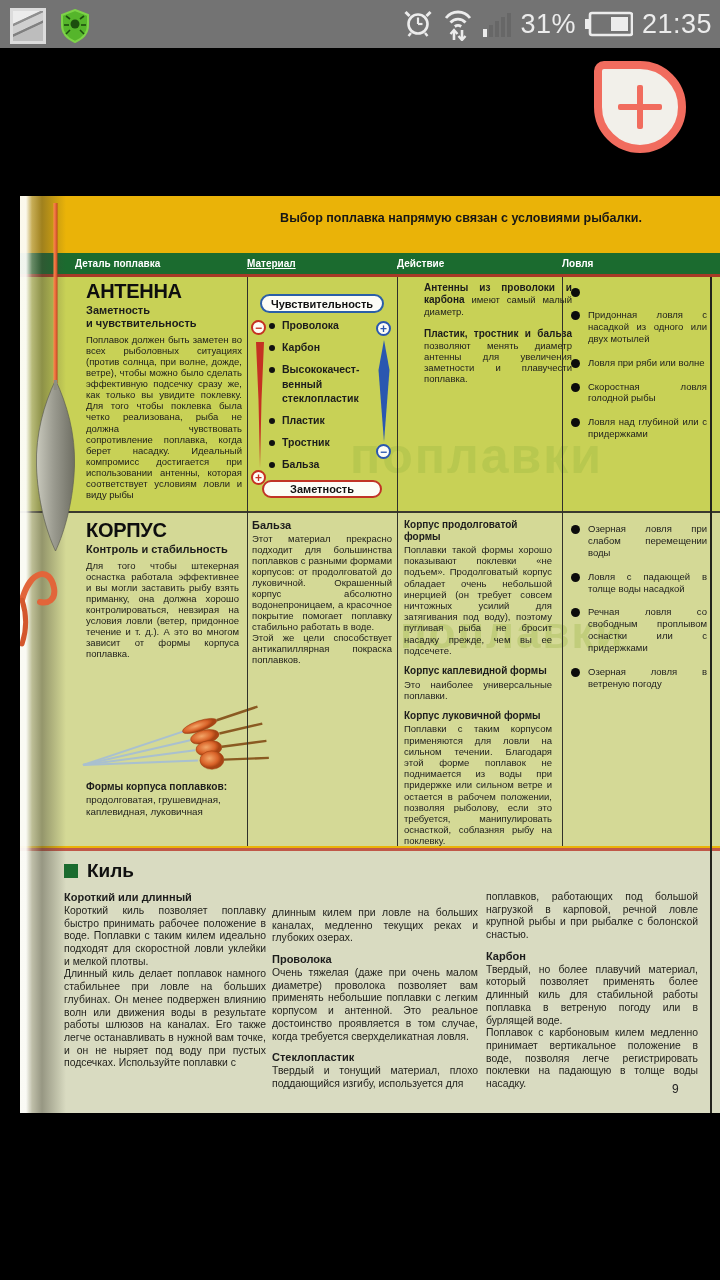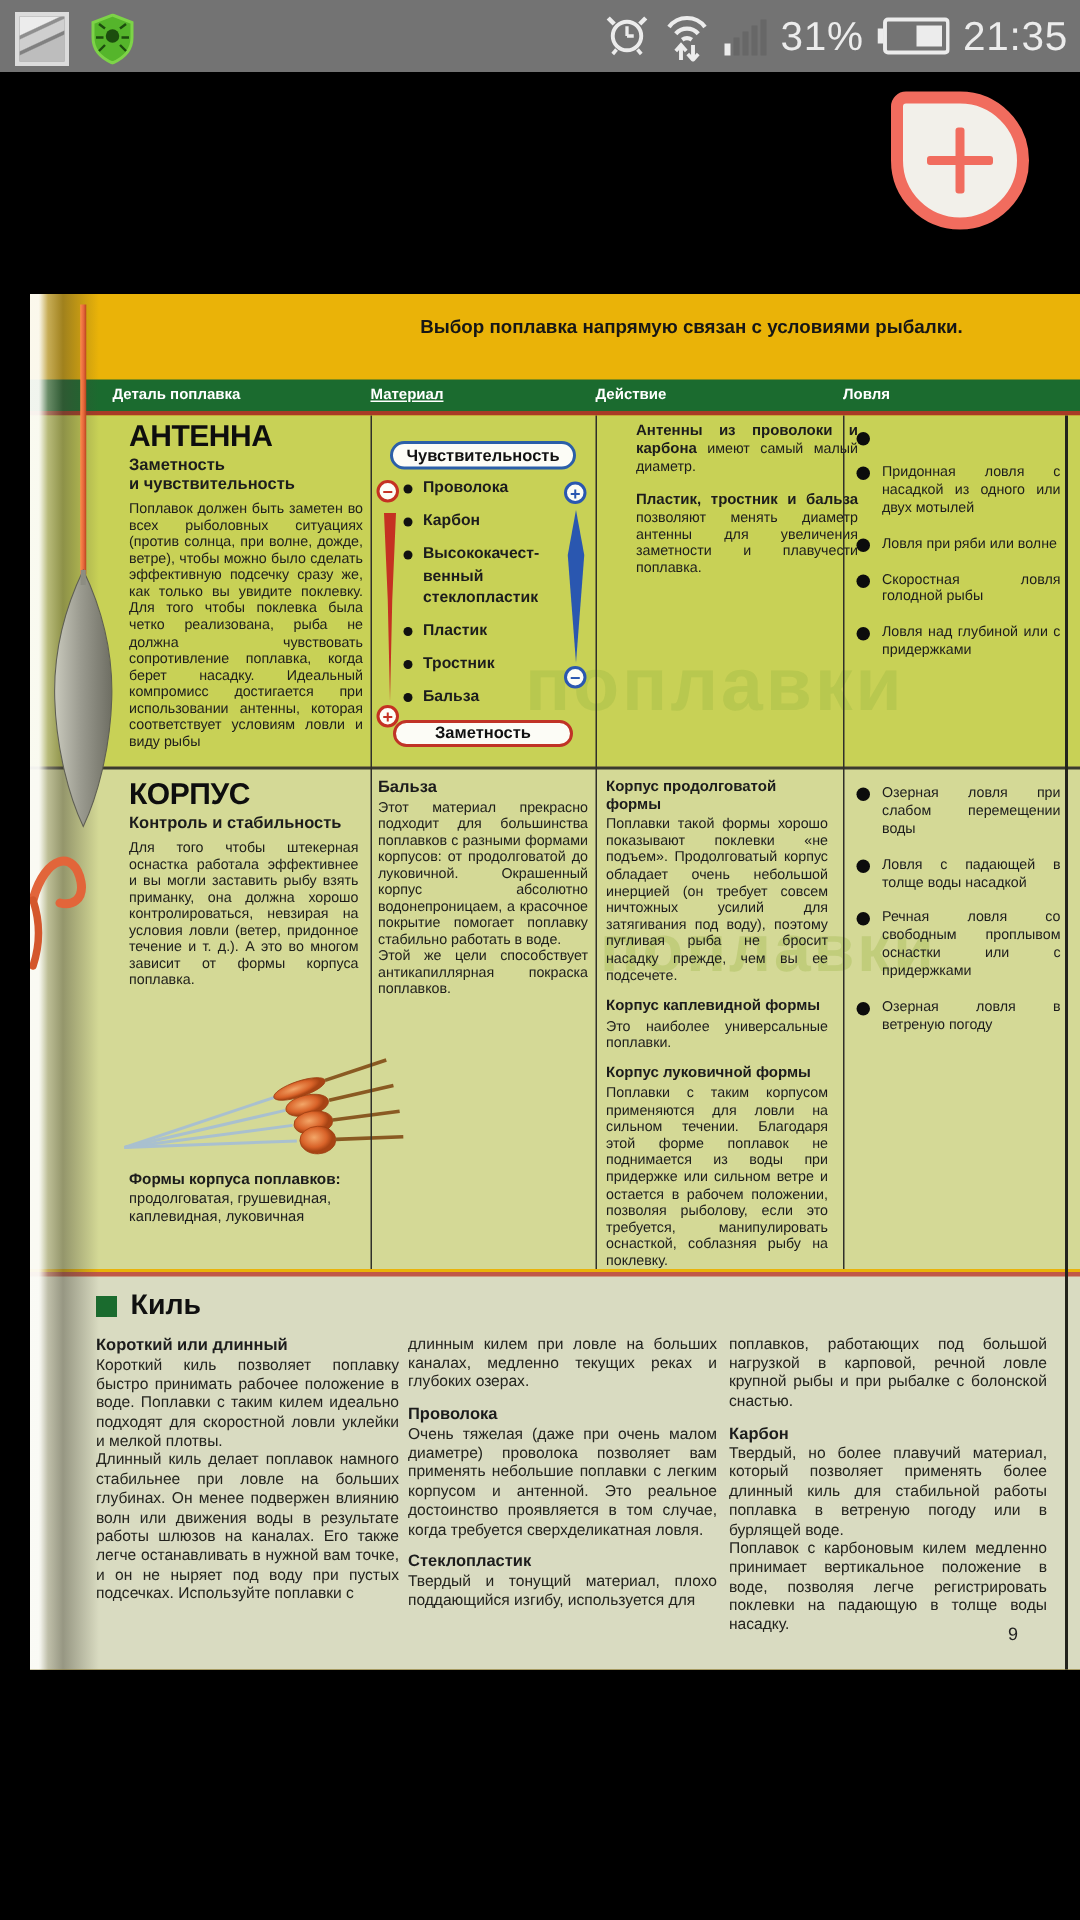--- a/index.html
+++ b/index.html
@@ -331,21 +331,21 @@
     <div class="kil">
       <div class="kil-head">
         <span class="kil-sq"></span>
         <span class="kil-title">Киль</span>
       </div>
       <div class="kcol" style="left:44px;width:202px;">
           <h4>Короткий или длинный</h4>
           <p class="blk">Короткий киль позволяет поплавку быстро принимать рабочее положение в воде. Поплавки с таким килем идеально подходят для скоростной ловли уклейки и мелкой плотвы.
 Длинный киль делает поплавок намного стабильнее при ловле на больших глубинах. Он менее подвержен влиянию волн или движения воды в результате работы шлюзов на каналах. Его также легче останавливать в нужной вам точке, и он не ныряет под воду при пустых подсечках. Используйте поплавки с</p>
         </div>
-      <div class="kcol" style="left:252px;width:206px;">
+      <div class="kcol" style="left:252px;width:206px;margin-top:16px;">
           <p class="blk">длинным килем при ловле на больших каналах, медленно текущих реках и глубоких озерах.</p>
           <h4>Проволока</h4>
           <p class="blk">Очень тяжелая (даже при очень малом диаметре) проволока позволяет вам применять небольшие поплавки с легким корпусом и антенной. Это реальное достоинство проявляется в том случае, когда требуется сверхделикатная ловля.</p>
           <h4>Стеклопластик</h4>
           <p class="blk">Твердый и тонущий материал, плохо поддающийся изгибу, используется для</p>
         </div>
       <div class="kcol" style="left:466px;width:212px;">
           <p class="blk">поплавков, работающих под большой нагрузкой в карповой, речной ловле крупной рыбы и при рыбалке с болонской снастью.</p>
           <h4>Карбон</h4>
           <p class="blk">Твердый, но более плавучий материал, который позволяет применять более длинный киль для стабильной работы поплавка в ветреную погоду или в бурлящей воде.

